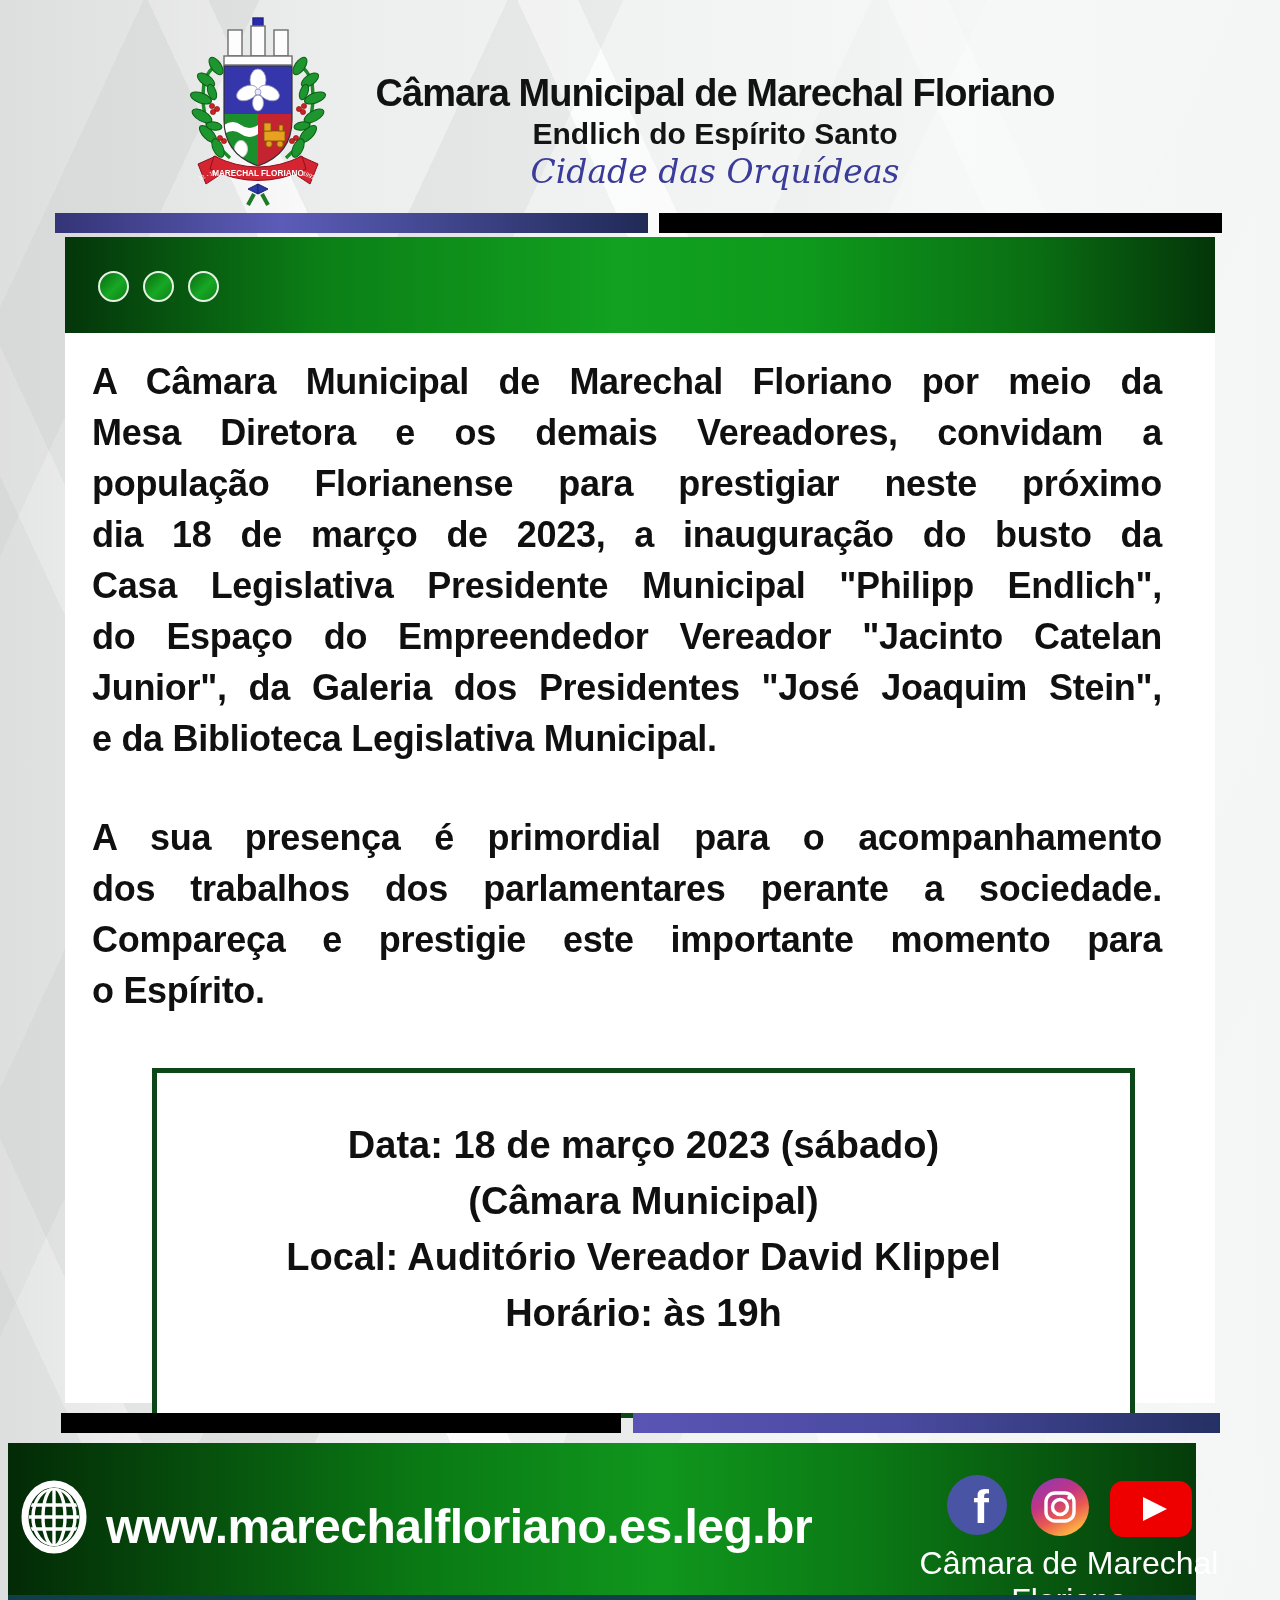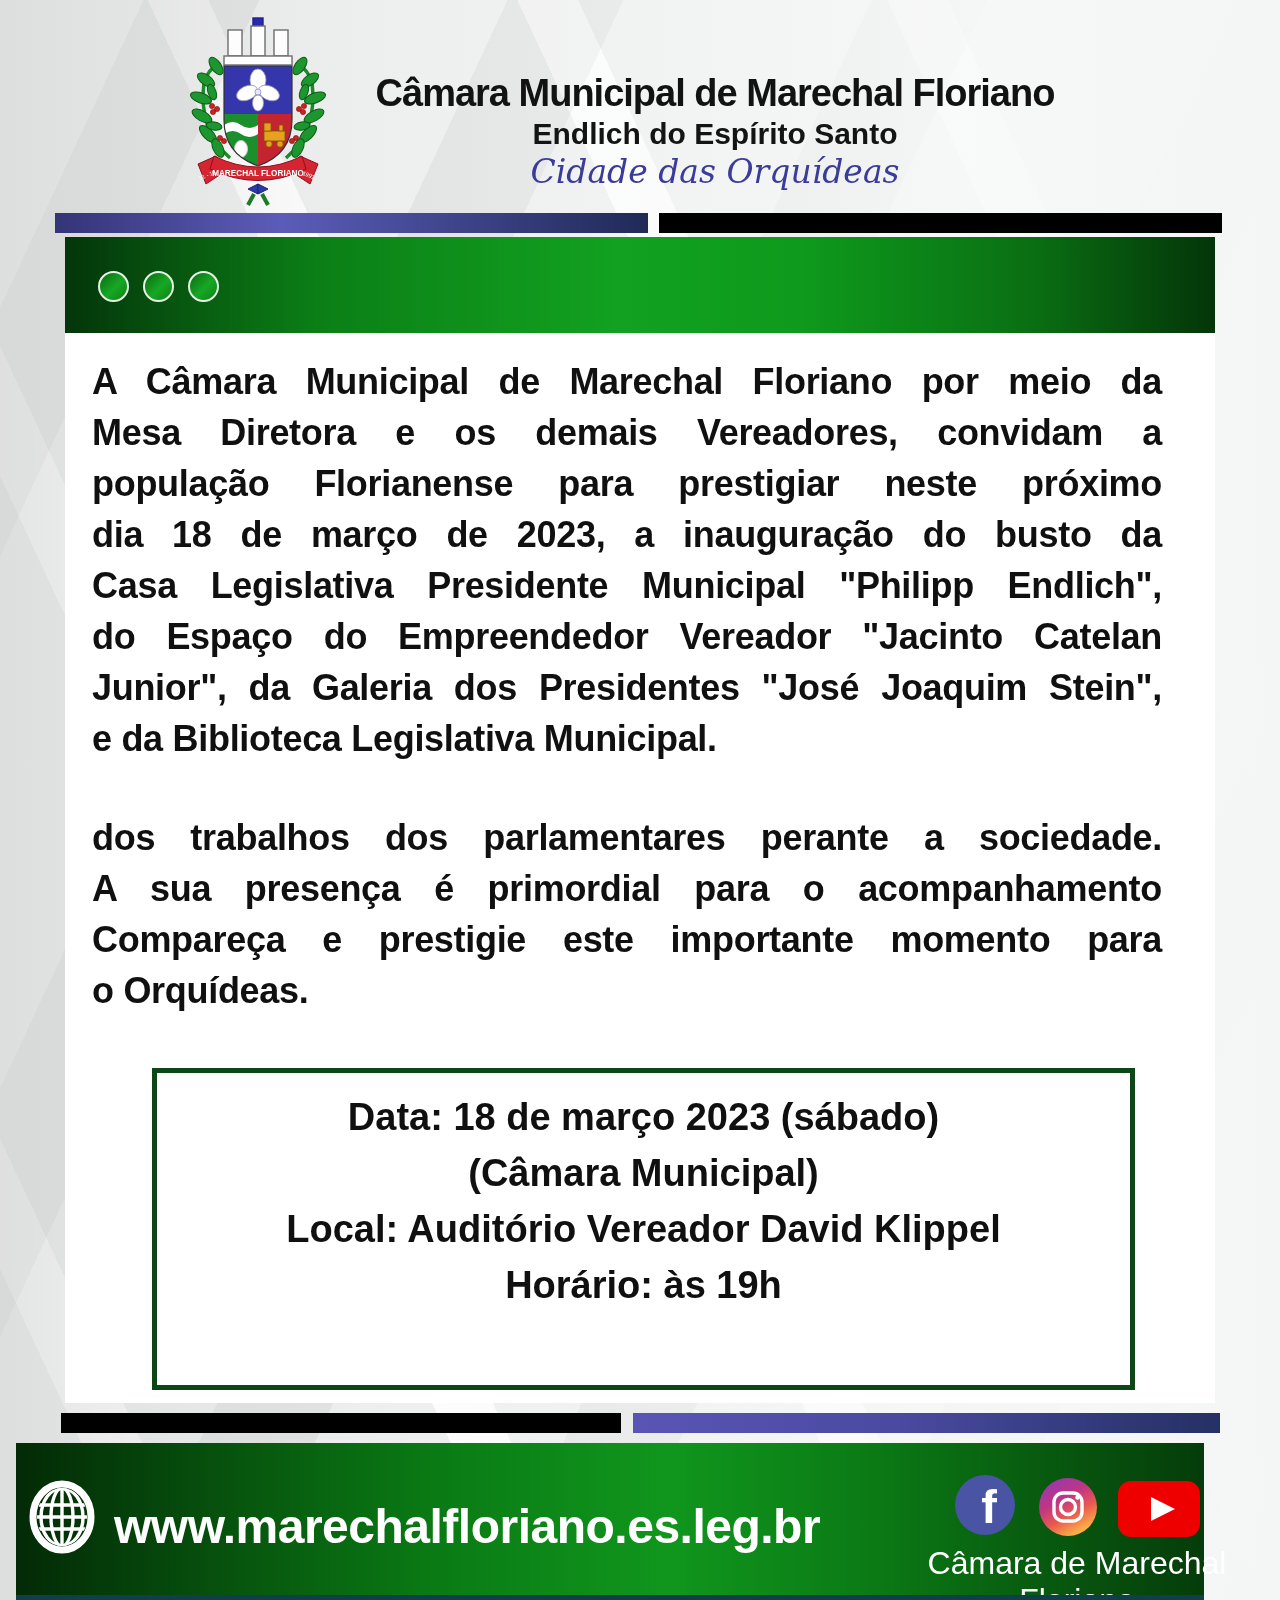--- a/index.html
+++ b/index.html
@@ -41,25 +41,25 @@
 
   
   .bodytext{font-weight:700;font-size:36px;line-height:51px;letter-spacing:-.3px;color:#101010;width:1070px;}
   .para1{left:27px;top:119px;}   
   .para2{left:27px;top:575px;}
   .jline{text-align:justify;text-align-last:justify;}
   .lline{text-align:left;}
 
   
   .info-box{left:87px;top:831px;width:973px;height:296px;border:5px solid #0d4717;background:#fff;
-            text-align:center;font-weight:700;font-size:38px;line-height:56px;color:#101010;padding-top:16px;box-sizing:content-box;}
+            text-align:center;font-weight:700;font-size:38px;line-height:56px;color:#101010;padding-top:44px;box-sizing:content-box;}
   .info-gap{}
 
   
-  .footer{left:16px;top:1443px;width:1188px;height:157px;
+  .footer{left:8px;top:1443px;width:1188px;height:157px;
     background:linear-gradient(90deg,#032a06 0%,#0a7a14 35%,#10961d 55%,#0b7a15 72%,#053c0a 100%);}
   .footer-edge{position:absolute;left:0;bottom:0;width:100%;height:5px;background:#0f3f4b;}
   .globe{left:12px;top:36px;}
   .footer-url{left:98px;top:56px;font-weight:700;font-size:48px;letter-spacing:-.5px;color:#fff;white-space:nowrap;}
   .icon-fb{left:938px;top:31px;}
   .icon-ig{left:1022px;top:34px;}
   .icon-yt{left:1102px;top:38px;}
   .footer-caption{left:886px;top:102px;width:350px;text-align:center;font-size:32px;color:#fff;}
 </style>
 </head>
@@ -167,24 +167,24 @@
       <div class="jline">Mesa Diretora e os demais Vereadores, convidam a</div>
       <div class="jline">população Florianense para prestigiar neste próximo</div>
       <div class="jline">dia 18 de março de 2023, a inauguração do busto da</div>
       <div class="jline">Casa Legislativa Presidente Municipal "Philipp Endlich",</div>
       <div class="jline">do Espaço do Empreendedor Vereador "Jacinto Catelan</div>
       <div class="jline">Junior", da Galeria dos Presidentes "José Joaquim Stein",</div>
       <div class="lline">e da Biblioteca Legislativa Municipal.</div>
     </div>
 
     <div class="abs bodytext para2">
+      <div class="jline">A sua presença é primordial para o acompanhamento</div>
       <div class="jline">dos trabalhos dos parlamentares perante a sociedade.</div>
-      <div class="jline">A sua presença é primordial para o acompanhamento</div>
       <div class="jline">Compareça e prestigie este importante momento para</div>
-      <div class="lline">o Orquídeas.</div>
+      <div class="lline">o Espírito.</div>
     </div>
 
     <div class="abs info-box">
       <div>Data: 18 de março 2023 (sábado)</div>
       <div>(Câmara Municipal)</div>
       <div>Local: Auditório Vereador David Klippel</div>
       <div class="info-gap">Horário: às 19h</div>
     </div>
   </div>
 

